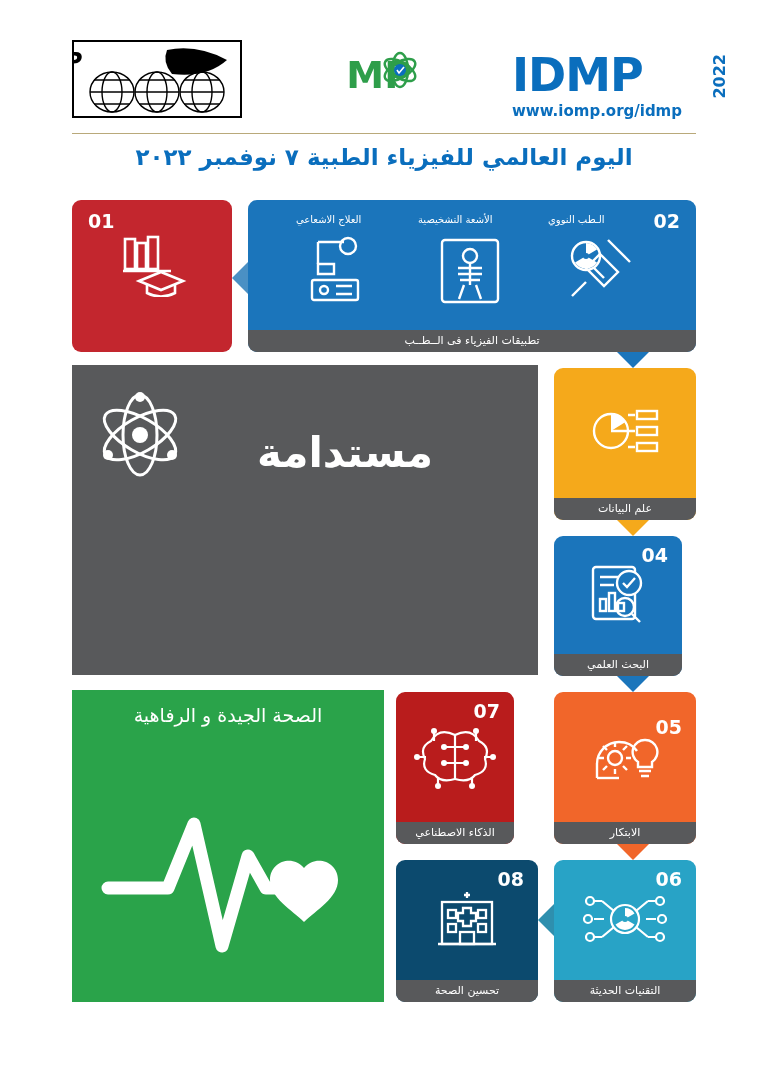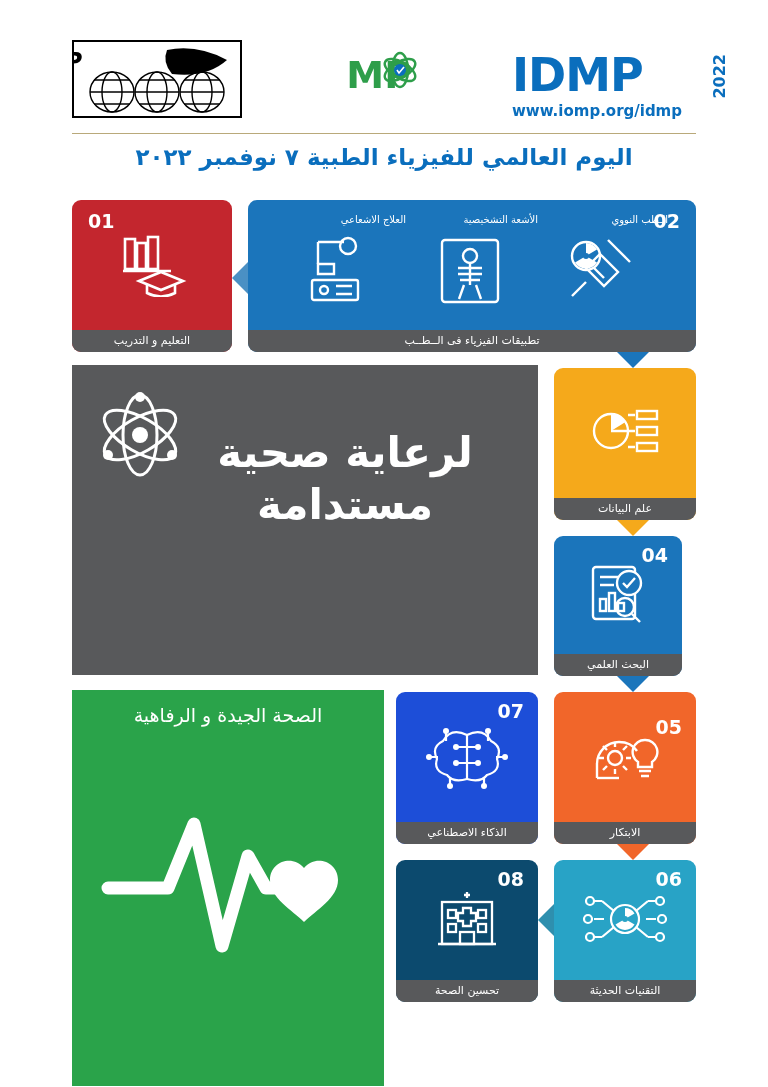--- a/index.html
+++ b/index.html
@@ -64,41 +64,41 @@
   }
   .num{
     position:absolute;color:#ffffff;font-weight:bold;font-size:19px;
     direction:ltr;
   }
   .icon-wrap{
     position:absolute;left:0;top:0;width:100%;height:100%;
     display:flex;align-items:center;justify-content:center;
   }
   .sub-label{
-    position:absolute;color:#ffffff;font-size:10px;direction:rtl;text-align:right;
+    position:absolute;color:#ffffff;font-size:10px;direction:rtl;text-align:left;
   }
 
   
   .arrow{position:absolute;width:0;height:0;}
 
   
   .center-block{
     position:absolute;left:72px;top:365px;width:466px;height:310px;
     background:#58595b;
   }
   .center-text{
     position:absolute;right:28px;top:62px;width:330px;
     color:#ffffff;font-weight:bold;font-size:42px;line-height:52px;
     text-align:center;direction:rtl;
   }
   .center-atom{position:absolute;left:22px;top:24px;width:92px;height:92px;}
 
   
   .green-block{
-    position:absolute;left:72px;top:690px;width:312px;height:396px;
+    position:absolute;left:72px;top:690px;width:312px;height:312px;
     background:#2aa34a;
   }
   .green-label{
     position:absolute;left:0;top:14px;width:100%;text-align:center;
     color:#ffffff;font-size:19px;direction:rtl;
   }
 </style>
 </head>
 <body>
 
@@ -164,21 +164,20 @@
           <rect x="8" y="8" width="10" height="30"></rect>
           <rect x="20" y="12" width="9" height="26"></rect>
           <rect x="31" y="6" width="10" height="32"></rect>
           <path d="M6 40 h48"></path>
           <path d="M22 50 l22 -9 l22 9 l-22 9 z" fill="#c3262e"></path>
           <path d="M30 54 v8 q14 7 28 0 v-8"></path>
         </g>
       </svg>
     </div>
     <div class="num" style="right:auto;left:16px;top:10px;">01</div>
-    <div class="cap">التعليم و التدريب</div>
   </div>
 
   <div class="arrow" style="left:232px;top:262px;border-top:16px solid transparent;border-bottom:16px solid transparent;border-right:16px solid #4a90c4;"></div>
 
   <div class="block" style="left:248px;top:200px;width:448px;height:152px;background:#1b75bb;">
     <div class="sub-label" style="left:48px;top:14px;width:110px;">العلاج الاشعاعي</div>
     <div class="sub-label" style="left:170px;top:14px;width:120px;">الأشعة التشخيصية</div>
     <div class="sub-label" style="left:300px;top:14px;width:120px;">الـطب النووي</div>
 
     <div style="position:absolute;left:60px;top:34px;">
@@ -238,21 +237,20 @@
           <ellipse cx="46" cy="46" rx="40" ry="17" transform="rotate(-30 46 46)"></ellipse>
           <ellipse cx="46" cy="46" rx="40" ry="17" transform="rotate(90 46 46)"></ellipse>
         </g>
         <circle cx="46" cy="46" r="8" fill="#fff"></circle>
         <circle cx="46" cy="8" r="5" fill="#fff"></circle>
         <circle cx="14" cy="66" r="5" fill="#fff"></circle>
         <circle cx="78" cy="66" r="5" fill="#fff"></circle>
       </svg>
     </div>
     <div class="center-text">
-      <div>لرعاية صحية</div>
       <div>مستدامة</div>
     </div>
   </div>
 
   <div class="block" style="left:554px;top:368px;width:142px;height:152px;background:#f5a91b;padding-left:6px;">
     <div class="icon-wrap" style="height:128px;">
       <svg width="76" height="62" viewBox="0 0 76 62" aria-hidden="true">
         <g stroke="#fff" stroke-width="2.4" fill="none">
           <circle cx="24" cy="30" r="17"></circle>
           <path d="M24 30 v-17 a17 17 0 0 1 14.5 8 z" fill="#fff" stroke="none"></path>
@@ -329,21 +327,21 @@
           <path d="M45 30 l9.5 5.5 a11 11 0 0 1 -19 0 z"></path>
           <path d="M45 30 l-9.5 -5.5 a11 11 0 0 1 9.5 -5.5 z" fill="none"></path>
           <circle cx="45" cy="30" r="3" fill="#28a3c6"></circle>
         </g>
       </svg>
     </div>
     <div class="num" style="left:auto;right:14px;top:8px;">06</div>
     <div class="cap">التقنيات الحديثة</div>
   </div>
 
-  <div class="block" style="left:396px;top:692px;width:142px;height:152px;background:#1d4ed8;">
+  <div class="block" style="left:396px;top:692px;width:118px;height:152px;background:#b91c1c;">
     <div class="icon-wrap" style="height:128px;">
       <svg width="82" height="66" viewBox="0 0 82 66" aria-hidden="true">
         <g stroke="#fff" stroke-width="2.2" fill="none">
           <path d="M41 12 q-16 -8 -24 6 q-12 6 -6 18 q-4 12 10 16 q6 8 20 4"></path>
           <path d="M41 12 q16 -8 24 6 q12 6 6 18 q4 12 -10 16 q-6 8 -20 4"></path>
           <path d="M41 12 v44"></path>
           <path d="M30 24 h10 M30 40 h10 M52 24 h-11 M52 40 h-11"></path>
           <path d="M20 18 v-8 M62 18 v-8 M12 34 h-8 M70 34 h8 M24 54 v8 M58 54 v8"></path>
         </g>
         <g fill="#fff">

